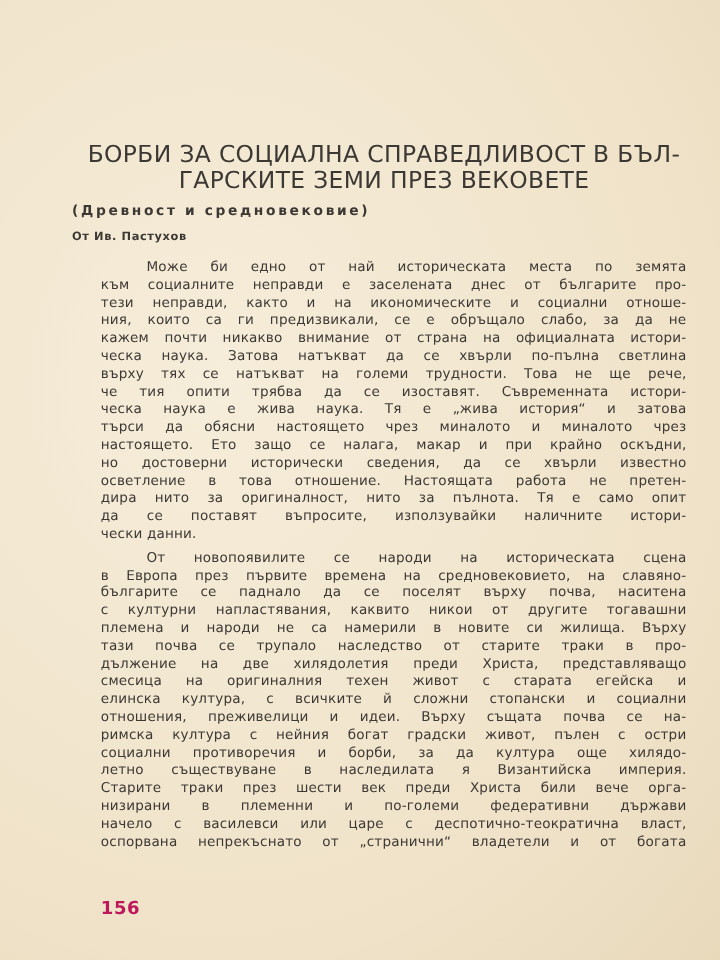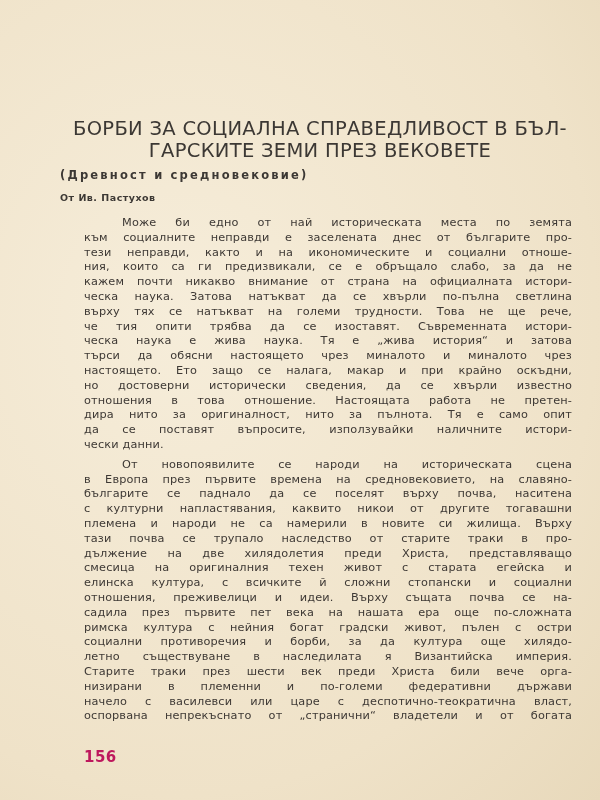--- a/index.html
+++ b/index.html
@@ -59,38 +59,37 @@
       <span class="line">тези неправди, както и на икономическите и социални отноше-</span>
       <span class="line">ния, които са ги предизвикали, се е обръщало слабо, за да не</span>
       <span class="line">кажем почти никакво внимание от страна на официалната истори-</span>
       <span class="line">ческа наука. Затова натъкват да се хвърли по-пълна светлина</span>
       <span class="line">върху тях се натъкват на големи трудности. Това не ще рече,</span>
       <span class="line">че тия опити трябва да се изоставят. Съвременната истори-</span>
       <span class="line">ческа наука е жива наука. Тя е „жива история“ и затова</span>
       <span class="line">търси да обясни настоящето чрез миналото и миналото чрез</span>
       <span class="line">настоящето. Ето защо се налага, макар и при крайно оскъдни,</span>
       <span class="line">но достоверни исторически сведения, да се хвърли известно</span>
-      <span class="line">отношения в това отношение. Настоящата работа не претен-</span>
+      <span class="line">осветление в това отношение. Настоящата работа не претен-</span>
       <span class="line">дира нито за оригиналност, нито за пълнота. Тя е само опит</span>
       <span class="line">да се поставят въпросите, използувайки наличните истори-</span>
       <span class="line last">чески данни.</span>
     </div>
     <div class="gap"></div>
     <div>
       <span class="line indent">От новопоявилите се народи на историческата сцена</span>
       <span class="line">в Европа през първите времена на средновековието, на славяно-</span>
       <span class="line">българите се паднало да се поселят върху почва, наситена</span>
       <span class="line">с културни напластявания, каквито никои от другите тогавашни</span>
       <span class="line">племена и народи не са намерили в новите си жилища. Върху</span>
       <span class="line">тази почва се трупало наследство от старите траки в про-</span>
       <span class="line">дължение на две хилядолетия преди Христа, представляващо</span>
       <span class="line">смесица на оригиналния техен живот с старата егейска и</span>
       <span class="line">елинска култура, с всичките й сложни стопански и социални</span>
       <span class="line">отношения, преживелици и идеи. Върху същата почва се на-</span>
-      <span class="line">садила през първите пет века на нашата ера още по-сложната</span>
       <span class="line">римска култура с нейния богат градски живот, пълен с остри</span>
       <span class="line">социални противоречия и борби, за да култура още хилядо-</span>
       <span class="line">летно съществуване в наследилата я Византийска империя.</span>
       <span class="line">Старите траки през шести век преди Христа били вече орга-</span>
       <span class="line">низирани в племенни и по-големи федеративни държави</span>
       <span class="line">начело с василевси или царе с деспотично-теократична власт,</span>
       <span class="line">оспорвана непрекъснато от „странични“ владетели и от богата</span>
     </div>
   </div>
 

